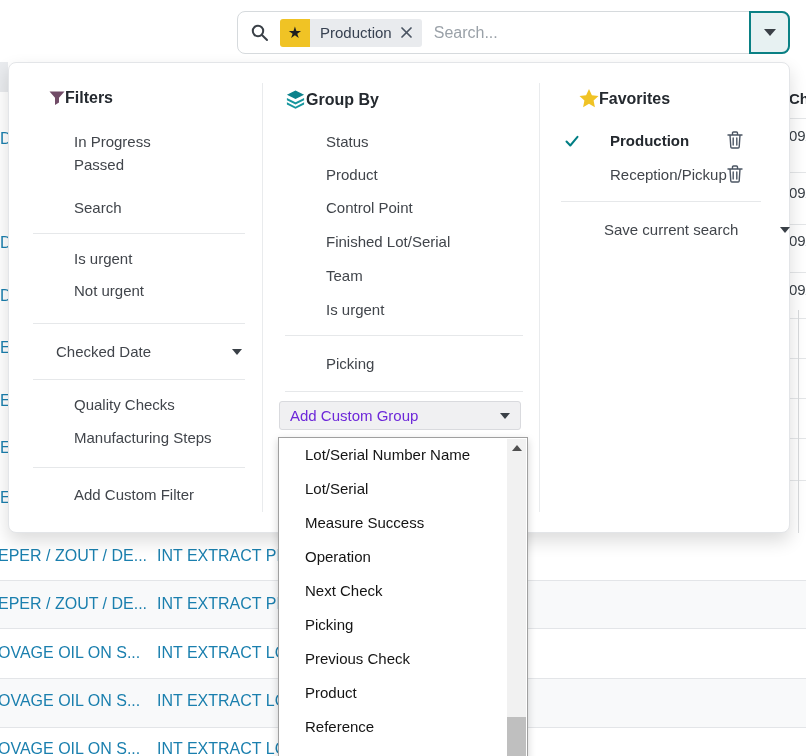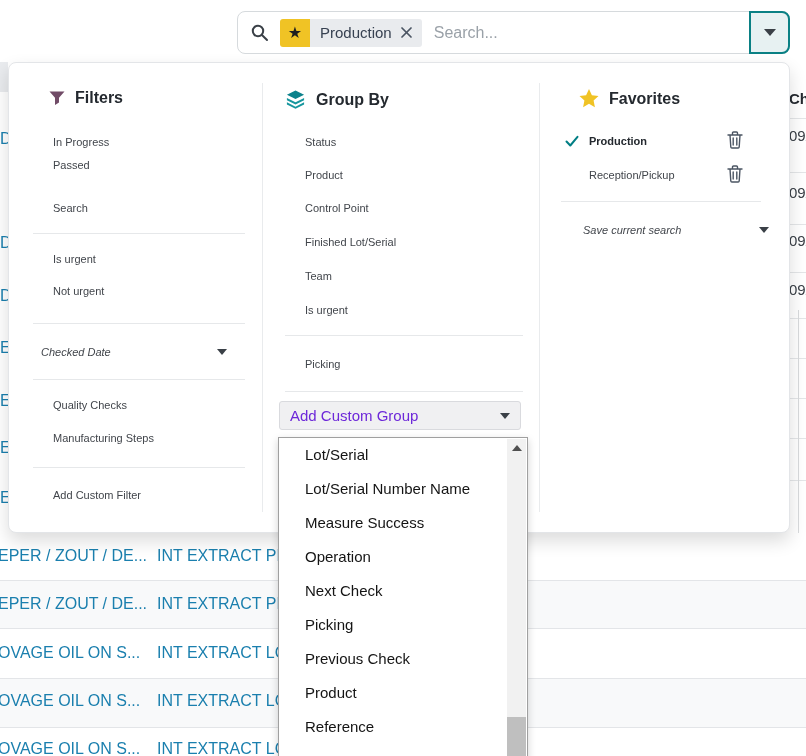--- a/index.html
+++ b/index.html
@@ -37,23 +37,23 @@
             border-right:5px solid transparent;border-top:6px solid #3a4047;}
   .tri-down.big{border-left-width:6px;border-right-width:6px;border-top-width:7px;}
   .tri-up{display:inline-block;width:0;height:0;border-left:5px solid transparent;
           border-right:5px solid transparent;border-bottom:6px solid #4f4f4f;}
 
   
   .panel{position:absolute;left:8px;top:62px;width:782px;height:471px;z-index:2;background:#fff;
          border:1px solid #e3e5e8;border-radius:8px;box-sizing:border-box;
          box-shadow:0 8px 18px rgba(0,0,0,.14);}
   .vdiv{position:absolute;top:20px;bottom:20px;width:1px;background:#e9ebed;}
-  .hdr{position:absolute;display:flex;align-items:center;gap:10px;font-size:16px;font-weight:700;color:#24292f;}
-  .mi{position:absolute;font-size:11px;color:#41454b;line-height:20px;white-space:nowrap;cursor:pointer;}
-  .mi.flexrow{display:flex;align-items:center;justify-content:space-between;font-style:italic;}
+  .hdr{position:absolute;display:flex;align-items:center;font-size:16px;font-weight:700;color:#24292f;}
+  .mi{position:absolute;font-size:15px;color:#41454b;line-height:20px;white-space:nowrap;cursor:pointer;margin-left:21px;}
+  .mi.flexrow{display:flex;align-items:center;justify-content:space-between;}
   .sep{position:absolute;height:1px;background:#e6e8ea;}
   .fav-bold{font-weight:700;color:#24292f;}
   .trash{position:absolute;width:16px;height:18px;cursor:pointer;}
   .chk{position:absolute;width:14px;height:14px;}
 
   
   .acg{position:absolute;left:270px;top:338px;width:242px;height:29px;background:#f0f0f2;
        border:1px solid #d9dade;border-radius:3px;box-sizing:border-box;display:flex;
        align-items:center;justify-content:space-between;padding:0 10px;cursor:pointer;}
   .acg-label{font-size:15px;color:#6d28d9;}
@@ -167,21 +167,21 @@
       </span>
       <span>Filters</span>
     </div>
     <div class="mi" style="left:44px;top:69px">In Progress</div>
     <div class="mi" style="left:44px;top:92px">Passed</div>
     <div class="mi" style="left:44px;top:135px">Search</div>
     <div class="sep" style="left:24px;top:170px;width:212px"></div>
     <div class="mi" style="left:44px;top:186px">Is urgent</div>
     <div class="mi" style="left:44px;top:218px">Not urgent</div>
     <div class="sep" style="left:24px;top:260px;width:212px"></div>
-    <div class="mi flexrow" style="left:32px;top:279px;width:186px">
+    <div class="mi flexrow" style="left:26px;top:279px;width:186px">
       <span>Checked Date</span>
       <span class="tri-down"></span>
     </div>
     <div class="sep" style="left:24px;top:316px;width:212px"></div>
     <div class="mi" style="left:44px;top:332px">Quality Checks</div>
     <div class="mi" style="left:44px;top:365px">Manufacturing Steps</div>
     <div class="sep" style="left:24px;top:404px;width:212px"></div>
     <div class="mi" style="left:44px;top:422px">Add Custom Filter</div>
 
     <div class="hdr" style="left:276px;top:26px">
@@ -234,22 +234,22 @@
         </svg>
     </span>
     <div class="sep" style="left:552px;top:138px;width:200px"></div>
     <div class="mi flexrow" style="left:574px;top:157px;width:186px">
       <span>Save current search</span>
       <span class="tri-down"></span>
     </div>
   </div>
 
   <div class="sel-list">
+    <div class="opt">Lot/Serial Number Name</div>
     <div class="opt">Lot/Serial</div>
-    <div class="opt">Lot/Serial Number Name</div>
     <div class="opt">Measure Success</div>
     <div class="opt">Operation</div>
     <div class="opt">Next Check</div>
     <div class="opt">Picking</div>
     <div class="opt">Previous Check</div>
     <div class="opt">Product</div>
     <div class="opt">Reference</div>
     <div class="sel-scroll">
       <div class="sel-up">
           <span class="tri-up"></span>

